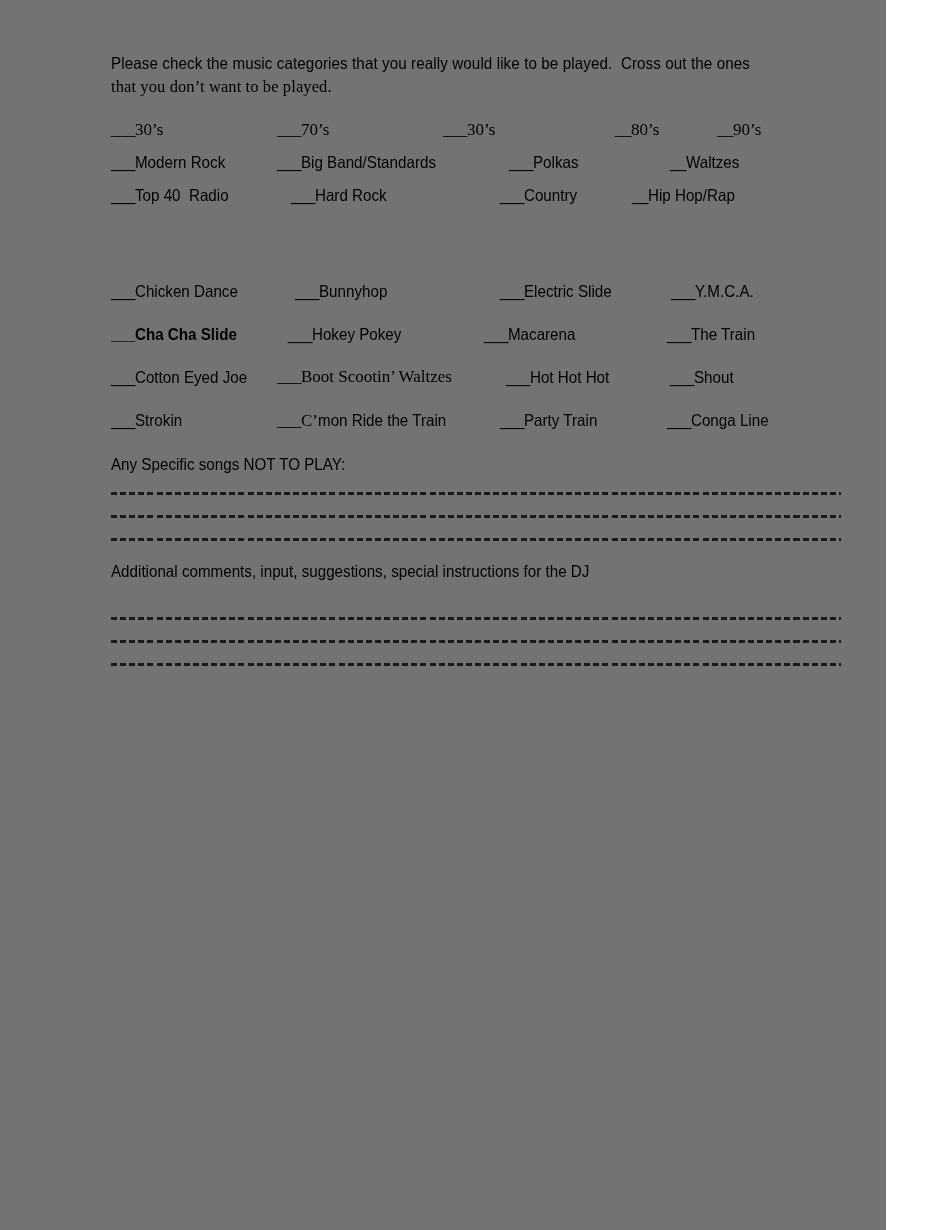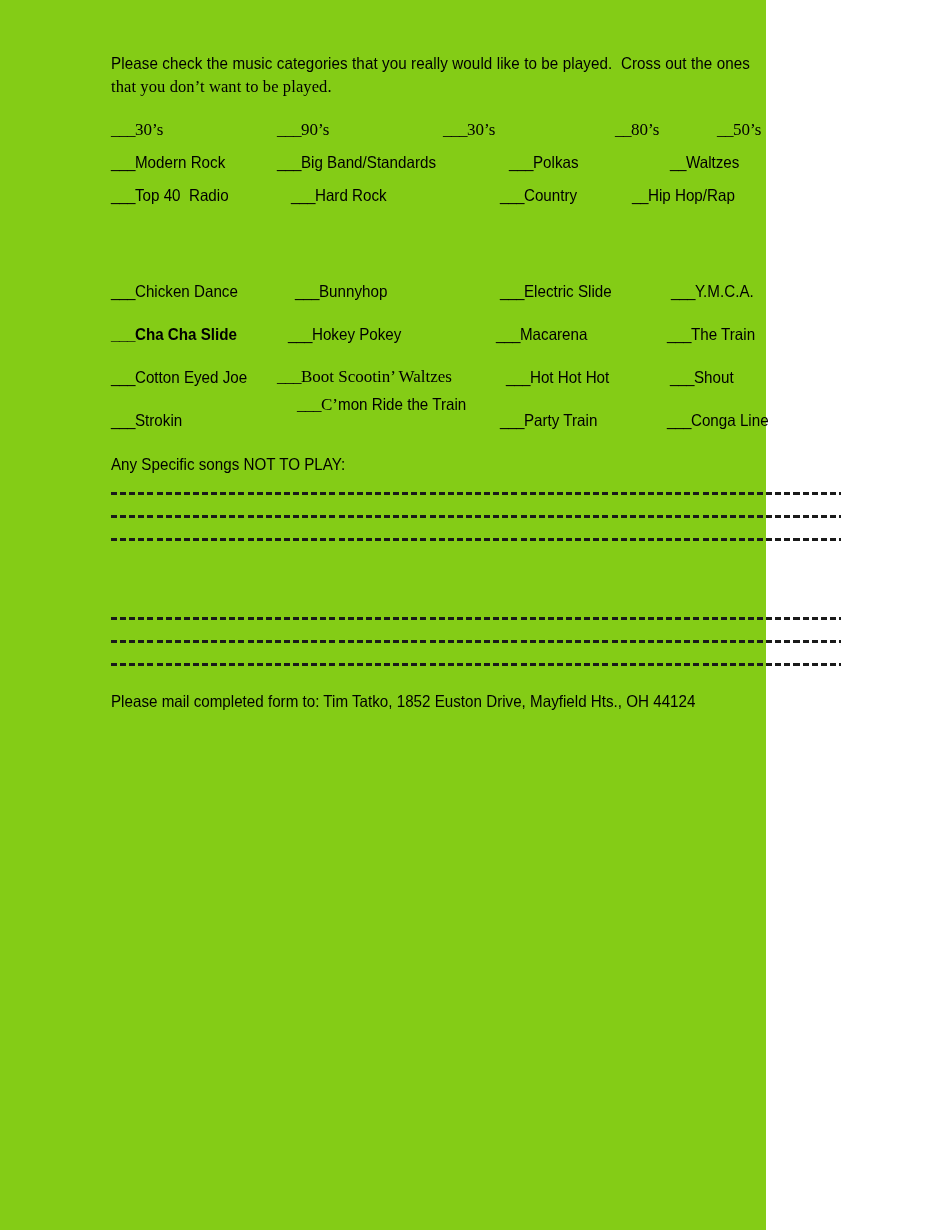--- a/index.html
+++ b/index.html
@@ -15,23 +15,23 @@
     overflow: hidden;
     font-family: "Liberation Sans", sans-serif;
     color: #000000;
     -webkit-font-smoothing: antialiased;
   }
 
   .page {
     position: absolute;
     left: 0;
     top: 0;
-    width: 766px;
+    width: 886px;
     height: 1230px;
-    background: #84cc16;
+    background: #737373;
   }
 
   
   .txt {
     position: absolute;
     white-space: pre;
     line-height: 1.0;
     letter-spacing: 0.1px;
   }
   .sans {
@@ -107,27 +107,27 @@
 <body>
 
 <div class="page">
 
   <div class="txt sans" id="intro-line-1"><span class="squeeze">Please check the music categories that you really would like to be played.  Cross out the ones</span></div>
 
   <div class="txt serif" id="intro-line-2">that you don’t want to be played.</div>
 
   <div class="opt opt-serif" style="left:111px; top:121px;"><span class="blank">___</span><span>30’s</span></div>
 
-  <div class="opt opt-serif" style="left:277px; top:121px;"><span class="blank">___</span><span>90’s</span></div>
+  <div class="opt opt-serif" style="left:277px; top:121px;"><span class="blank">___</span><span>70’s</span></div>
 
   <div class="opt opt-serif" style="left:443px; top:121px;"><span class="blank">___</span><span>30’s</span></div>
 
   <div class="opt opt-serif" style="left:615px; top:121px;"><span class="blank">__</span><span>80’s</span></div>
 
-  <div class="opt opt-serif" style="left:717px; top:121px;"><span class="blank">__</span><span>50’s</span></div>
+  <div class="opt opt-serif" style="left:717px; top:121px;"><span class="blank">__</span><span>90’s</span></div>
 
   <div class="opt opt-sans" style="left:111px; top:154px;"><span class="squeeze"><span class="blank">___</span><span>Modern Rock</span></span></div>
 
   <div class="opt opt-sans" style="left:277px; top:154px;"><span class="squeeze"><span class="blank">___</span><span>Big Band/Standards</span></span></div>
 
   <div class="opt opt-sans" style="left:509px; top:154px;"><span class="squeeze"><span class="blank">___</span><span>Polkas</span></span></div>
 
   <div class="opt opt-sans" style="left:670px; top:154px;"><span class="squeeze"><span class="blank">__</span><span>Waltzes</span></span></div>
 
   <div class="opt opt-sans" style="left:111px; top:187px;"><span class="squeeze"><span class="blank">___</span><span>Top 40  Radio</span></span></div>
@@ -144,46 +144,46 @@
   <div class="opt opt-sans" style="left:295px; top:283px;"><span class="squeeze"><span class="blank">___</span><span>Bunnyhop</span></span></div>
 
   <div class="opt opt-sans" style="left:500px; top:283px;"><span class="squeeze"><span class="blank">___</span><span>Electric Slide</span></span></div>
 
   <div class="opt opt-sans" style="left:671px; top:283px;"><span class="squeeze"><span class="blank">___</span><span>Y.M.C.A.</span></span></div>
 
   <div class="opt opt-sans" style="left:111px; top:326px;font-weight:bold;"><span class="squeeze"><span class="blank">___</span><span>Cha Cha Slide</span></span></div>
 
   <div class="opt opt-sans" style="left:288px; top:326px;"><span class="squeeze"><span class="blank">___</span><span>Hokey Pokey</span></span></div>
 
-  <div class="opt opt-sans" style="left:496px; top:326px;"><span class="squeeze"><span class="blank">___</span><span>Macarena</span></span></div>
+  <div class="opt opt-sans" style="left:484px; top:326px;"><span class="squeeze"><span class="blank">___</span><span>Macarena</span></span></div>
 
   <div class="opt opt-sans" style="left:667px; top:326px;"><span class="squeeze"><span class="blank">___</span><span>The Train</span></span></div>
 
   <div class="opt opt-sans" style="left:111px; top:369px;"><span class="squeeze"><span class="blank">___</span><span>Cotton Eyed Joe</span></span></div>
 
   <div class="opt opt-serif" style="left:277px; top:368px;"><span class="blank">___</span><span>Boot Scootin’ Waltzes</span></div>
 
   <div class="opt opt-sans" style="left:506px; top:369px;"><span class="squeeze"><span class="blank">___</span><span>Hot Hot Hot</span></span></div>
 
   <div class="opt opt-sans" style="left:670px; top:369px;"><span class="squeeze"><span class="blank">___</span><span>Shout</span></span></div>
 
   <div class="opt opt-sans" style="left:111px; top:412px;"><span class="squeeze"><span class="blank">___</span><span>Strokin</span></span></div>
 
-  <div class="opt" style="left:277px; top:396px;margin-left:20px;"><span class="opt-serif"><span class="blank">___</span><span>C’</span></span><span class="opt-sans" style="font-size:16.5px;"><span class="squeeze">mon Ride the Train</span></span></div>
+  <div class="opt" style="left:277px; top:412px;"><span class="opt-serif"><span class="blank">___</span><span>C’</span></span><span class="opt-sans" style="font-size:16.5px;"><span class="squeeze">mon Ride the Train</span></span></div>
 
   <div class="opt opt-sans" style="left:500px; top:412px;"><span class="squeeze"><span class="blank">___</span><span>Party Train</span></span></div>
 
   <div class="opt opt-sans" style="left:667px; top:412px;"><span class="squeeze"><span class="blank">___</span><span>Conga Line</span></span></div>
 
   <div class="section-head" style="top:456px;"><span class="squeeze">Any Specific songs NOT TO PLAY:</span></div>
 
   <div class="dashline" style="top:492px;"></div>
   <div class="dashline" style="top:515px;"></div>
   <div class="dashline" style="top:538px;"></div>
 
+  <div class="section-head" style="top:563px;"><span class="squeeze">Additional comments, input, suggestions, special instructions for the DJ</span></div>
 
   <div class="dashline" style="top:617px;"></div>
   <div class="dashline" style="top:640px;"></div>
   <div class="dashline" style="top:663px;"></div>
 
-  <div class="section-head" style="top:693px;"><span class="squeeze">Please mail completed form to: Tim Tatko, 1852 Euston Drive, Mayfield Hts., OH 44124</span></div>
 
 </div>
 
 </body></html>

